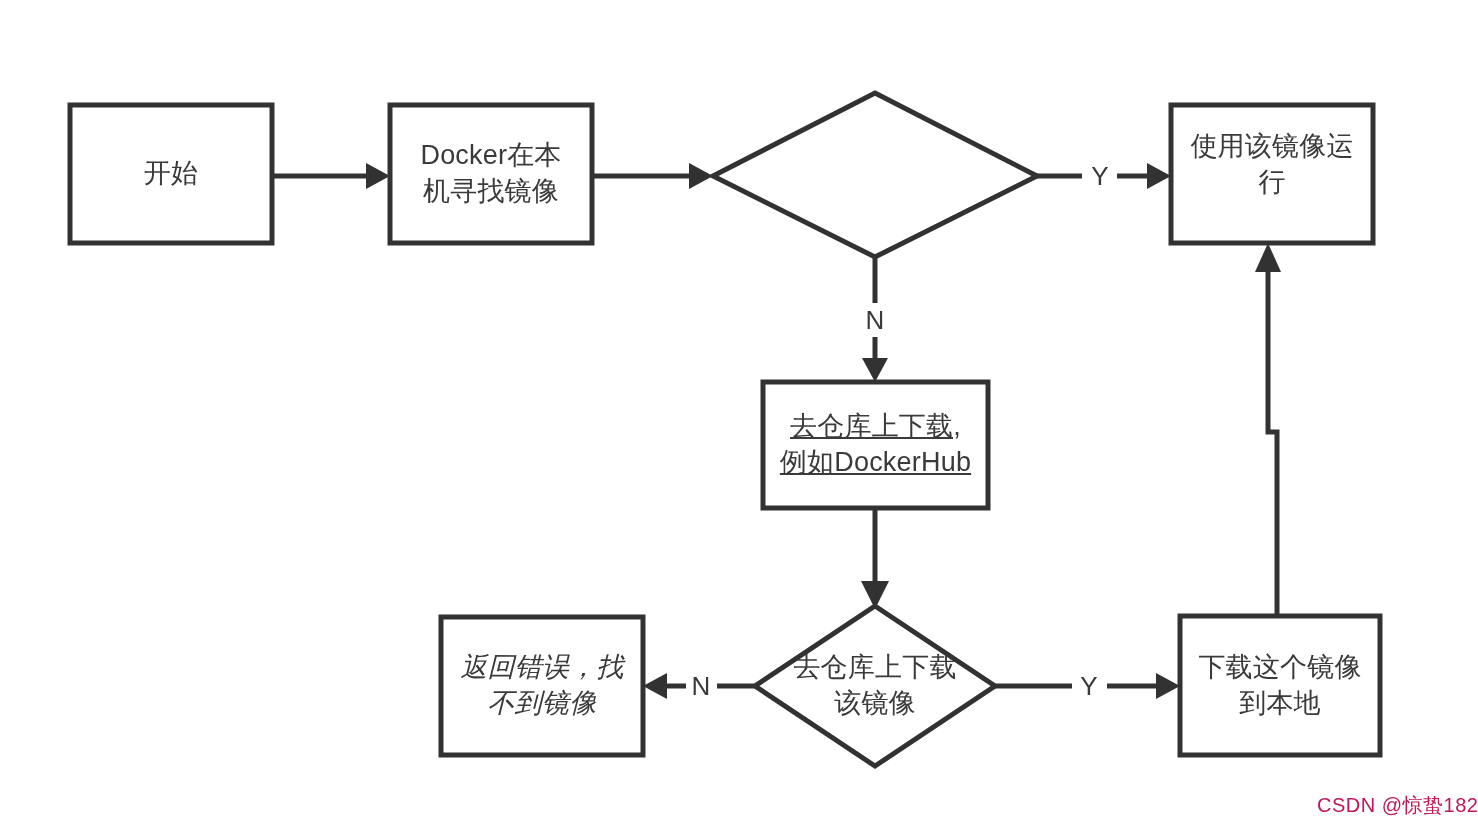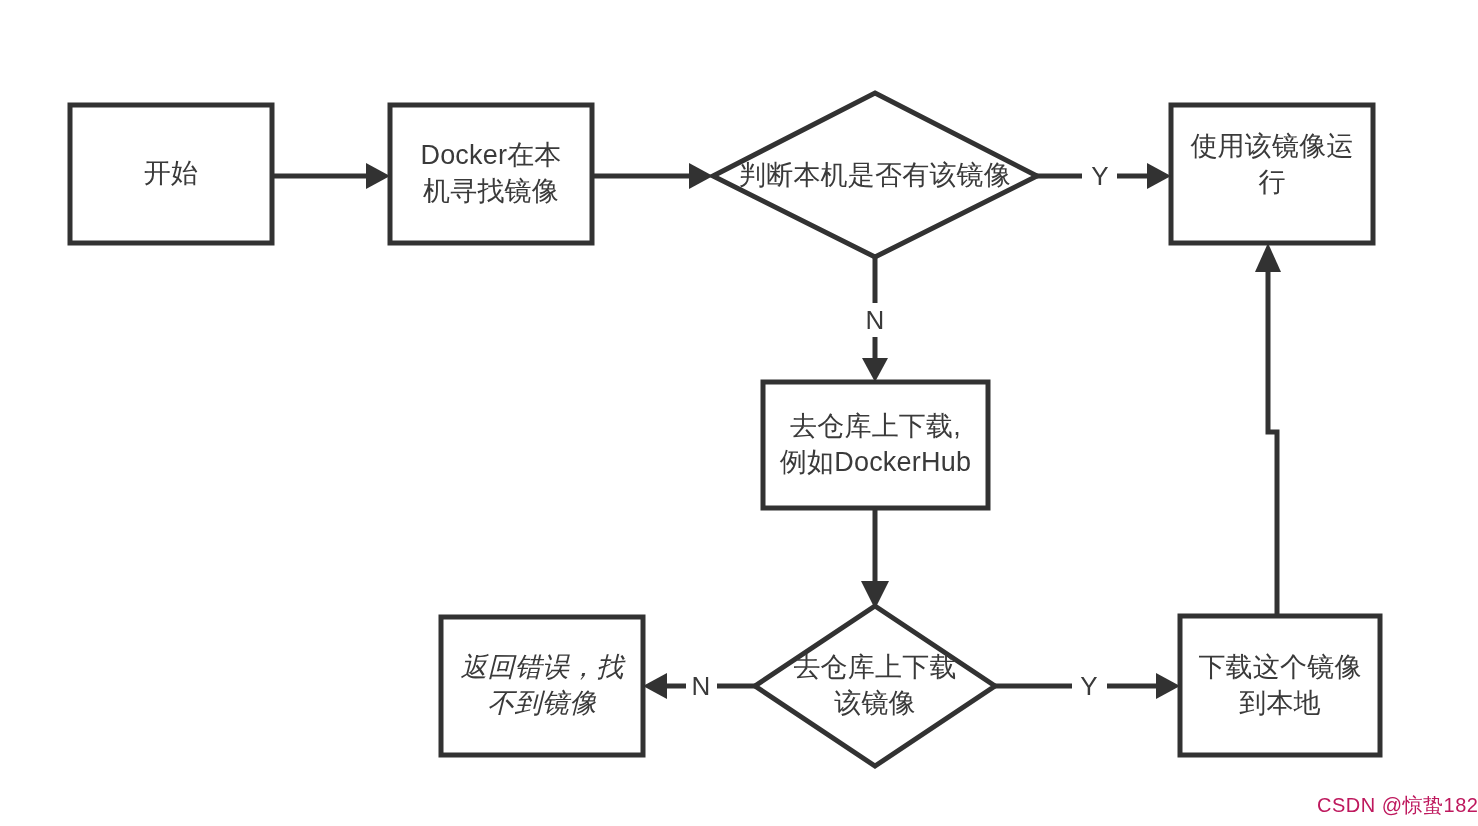--- a/index.html
+++ b/index.html
@@ -143,26 +143,25 @@
       <polygon class="arrow-head" points="1268,243 1255,272 1281,272"></polygon>
     </g>
 
   </svg>
 
   <div class="node-label" style="left:390px; top:105px; width:202px; height:138px;">Docker在本
 机寻找镜像</div>
 
   <div class="node-label" style="left:70px; top:105px; width:202px; height:138px;">开始</div>
 
-  <div class="node-label" style="left:713px; top:145px; width:324px; height:62px;">判断本机是否有该镜像</div>
 
   <div class="node-label" style="left:1171px; top:96px; width:202px; height:138px;">使用该镜像运
 行</div>
 
-  <div class="node-label" style="left:763px; top:382px; width:225px; height:126px;">去仓库上下载,
+  <div class="node-label" style="left:763px; top:382px; width:225px; height:126px;text-decoration:underline;">去仓库上下载,
 例如DockerHub</div>
 
   <div class="node-label" style="left:755px; top:640px; width:240px; height:92px;">去仓库上下载
 该镜像</div>
 
   <div class="node-label" style="left:441px; top:617px; width:202px; height:138px;font-style:italic;">返回错误，找
 不到镜像</div>
 
   <div class="node-label" style="left:1180px; top:616px; width:200px; height:139px;">下载这个镜像
 到本地</div>

